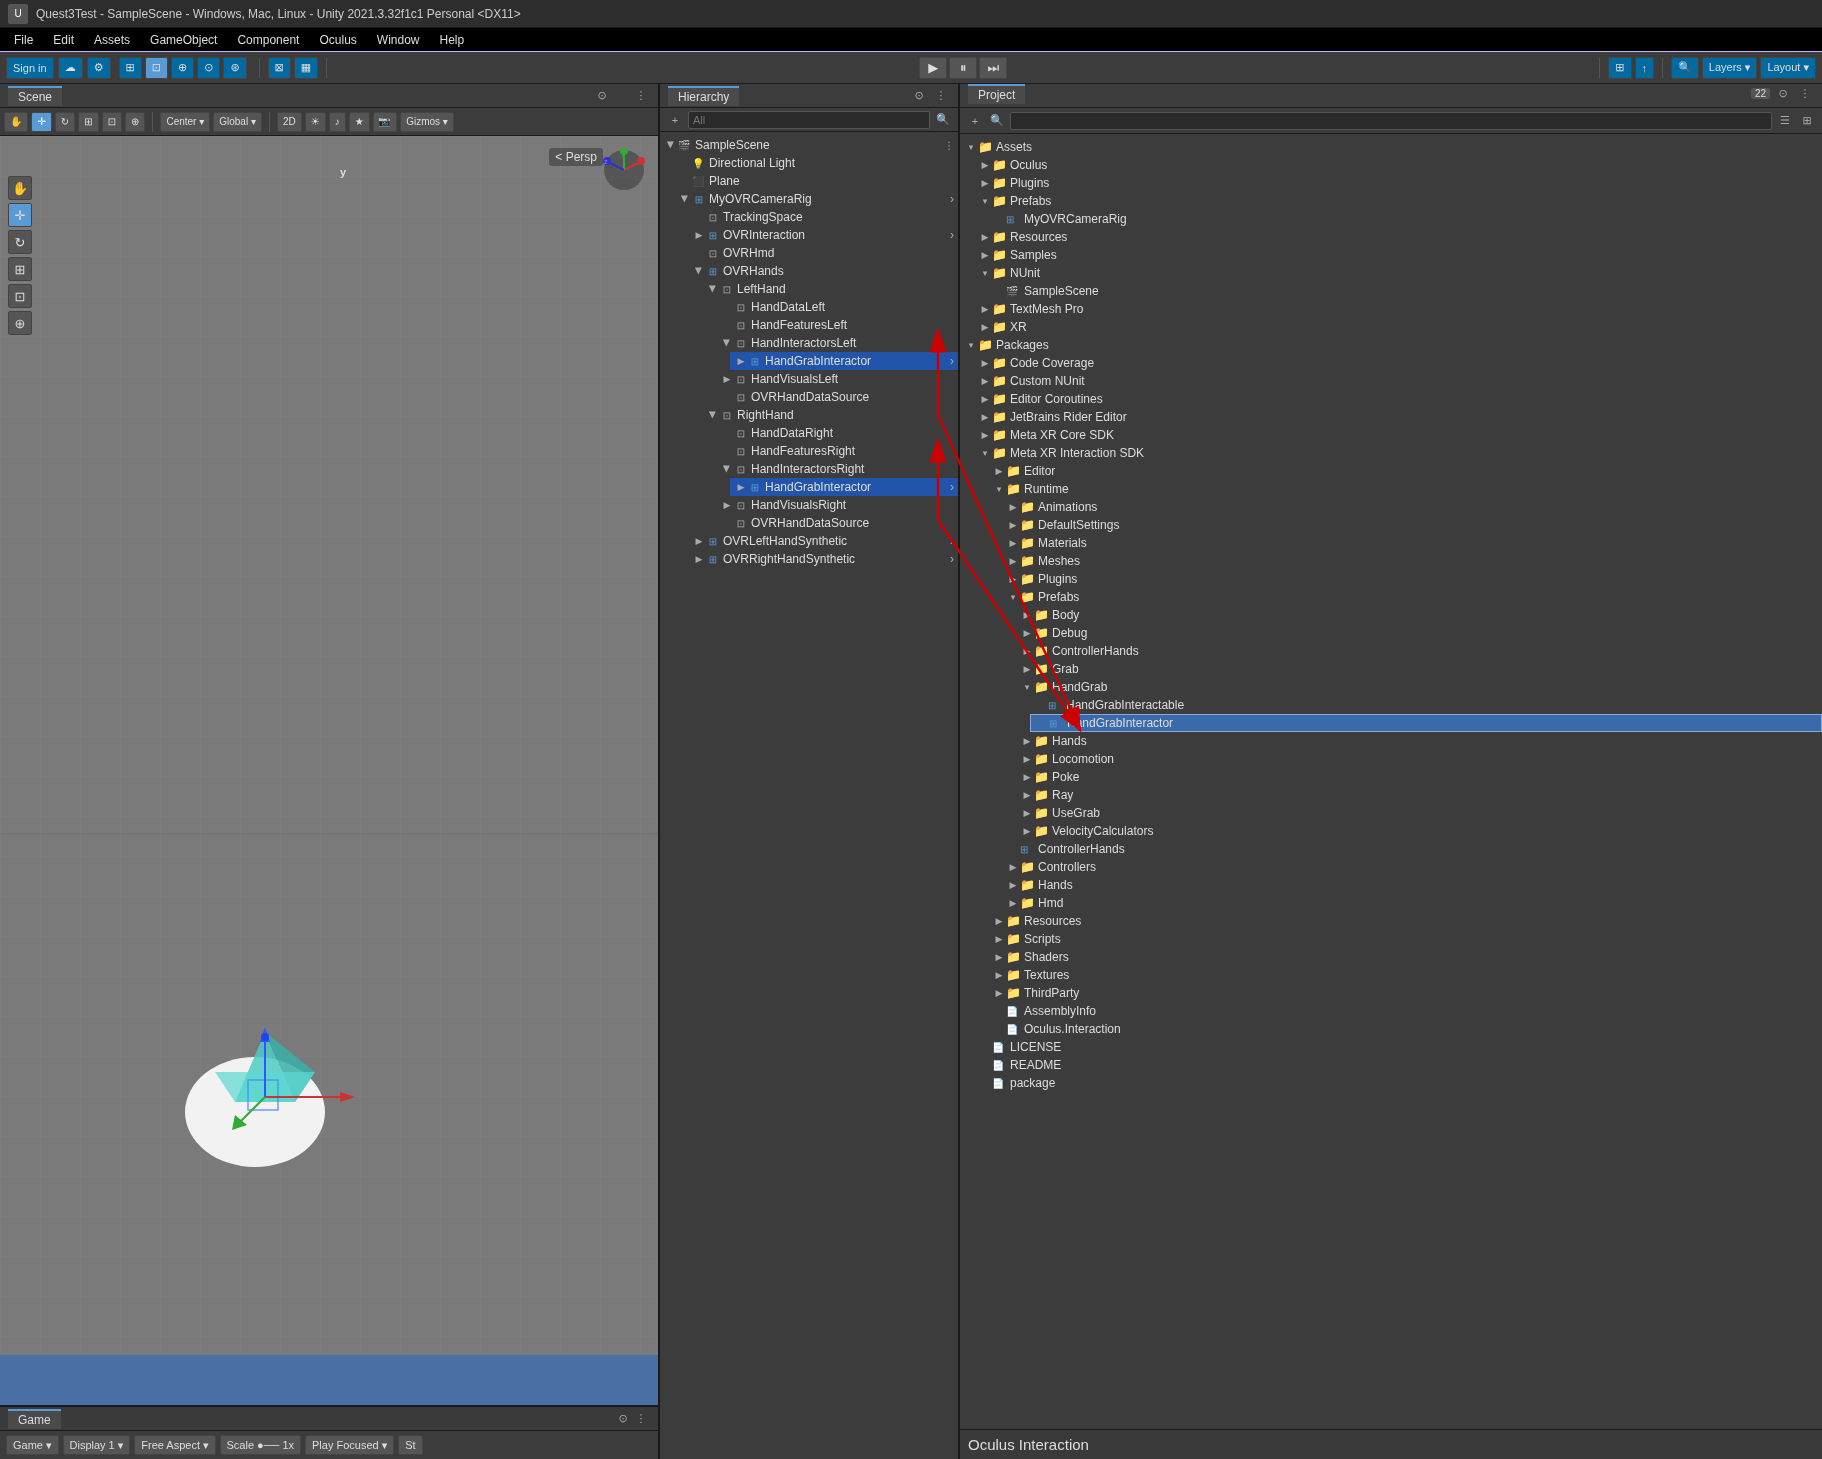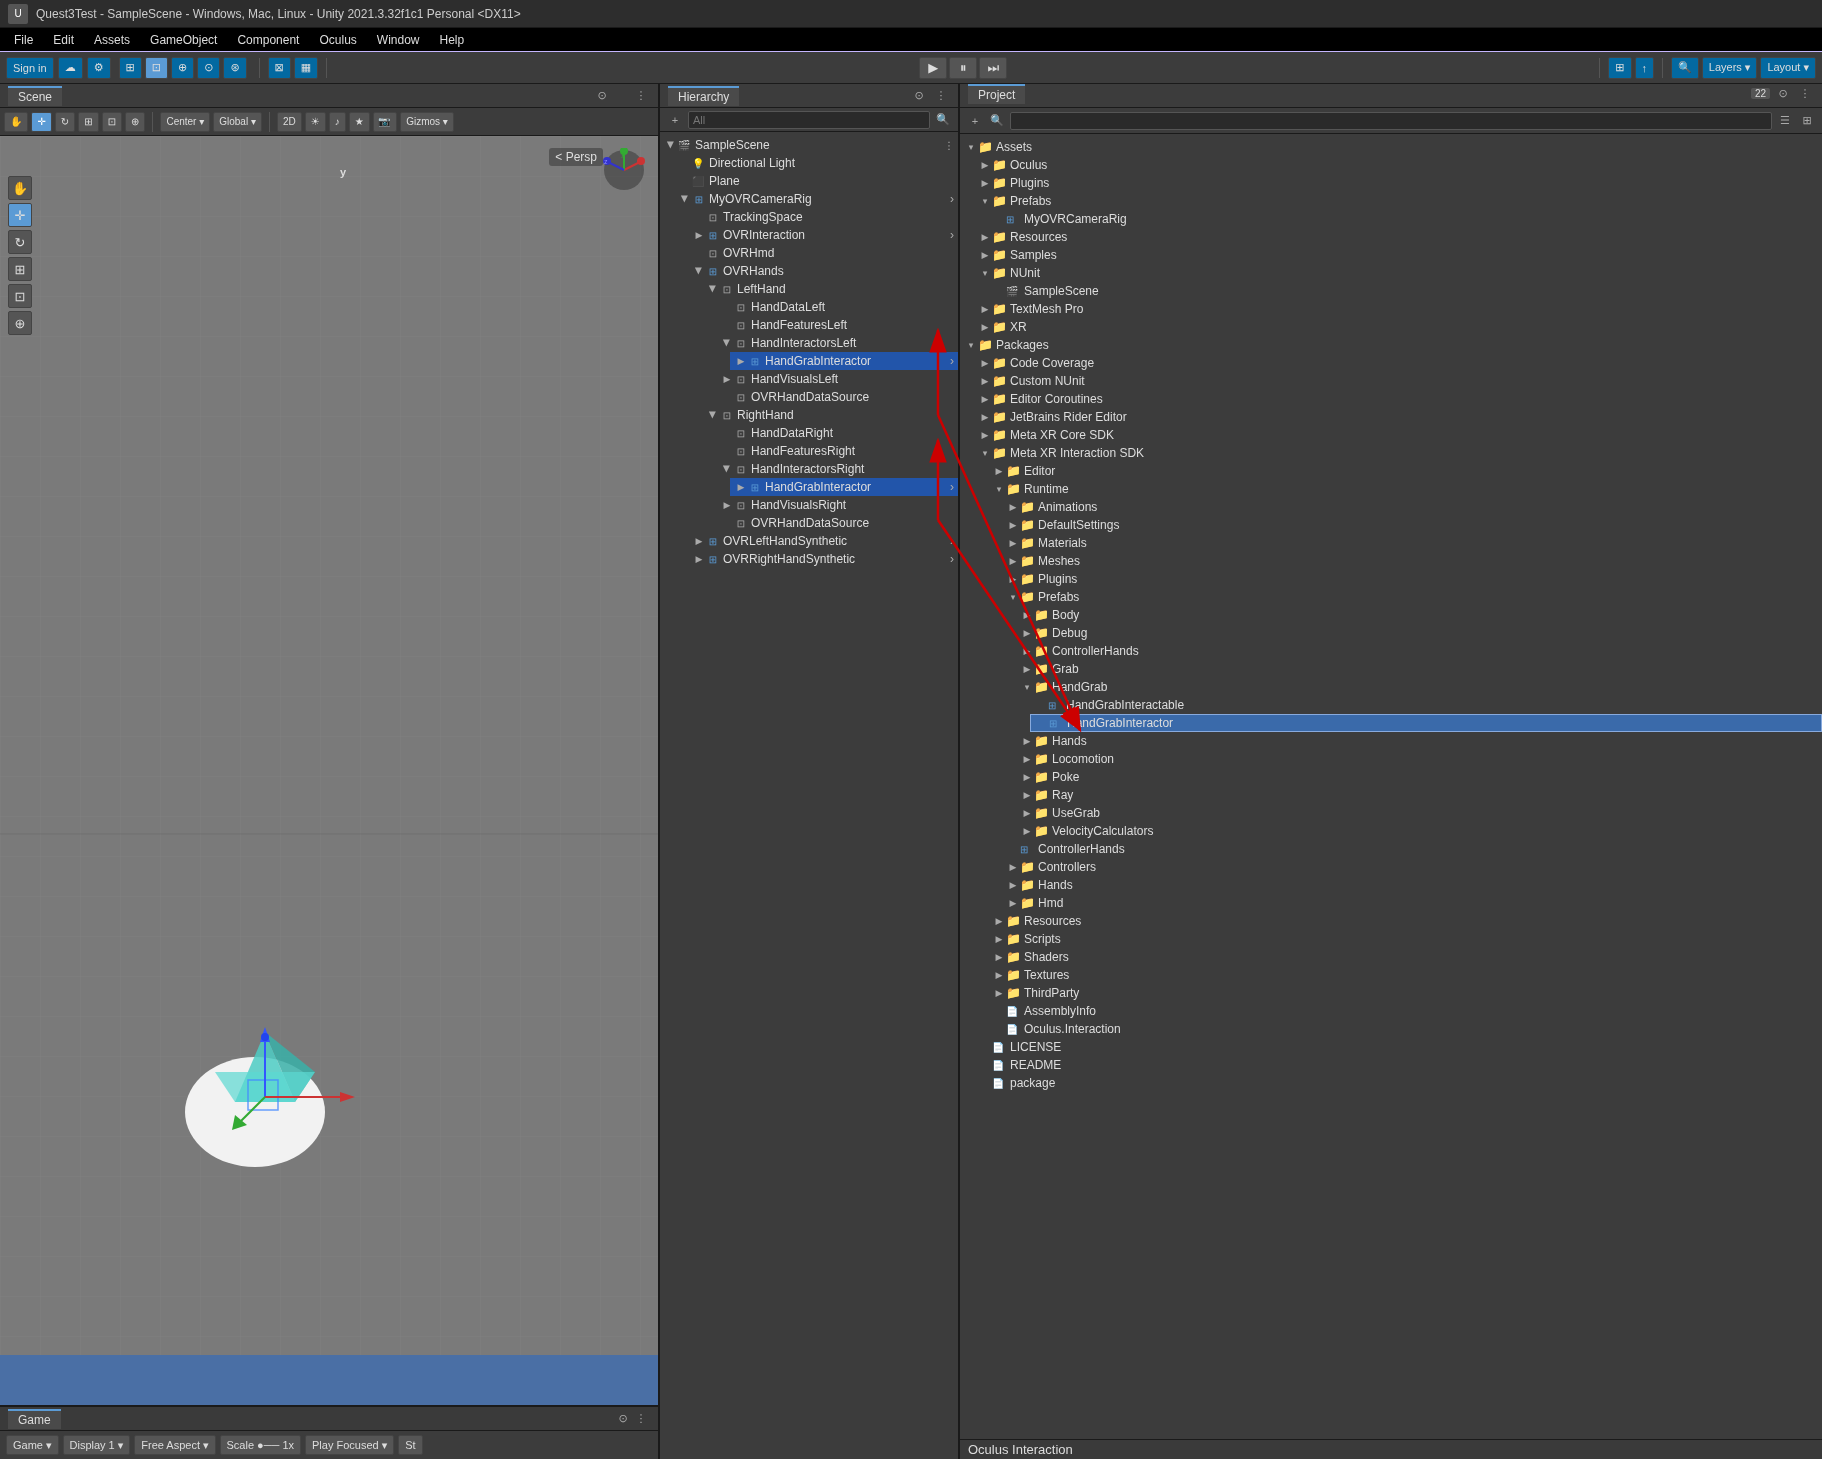--- a/index.html
+++ b/index.html
@@ -355,27 +355,27 @@
       font-size: 10px;
       color: #ddd;
       margin-left: 38px;
     }
 
     ::-webkit-scrollbar { width: 8px; height: 8px; }
     ::-webkit-scrollbar-track { background: #2a2a2a; }
     ::-webkit-scrollbar-thumb { background: #555; border-radius: 2px; }
 
     .oculus-interaction-bar {
-      height: 20px;
+      height: 30px;
       background: #3a3a3a;
       border-top: 1px solid #1a1a1a;
       display: flex;
       align-items: center;
       padding: 0 8px;
-      font-size: 13px;
+      font-size: 15px;
       color: #ddd;
     }
   </style>
 </head>
 <body>
 
 <div class="title-bar">
   <div class="logo">U</div>
   <span>Quest3Test - SampleScene - Windows, Mac, Linux - Unity 2021.3.32f1c1 Personal &lt;DX11&gt;</span>
 </div>

